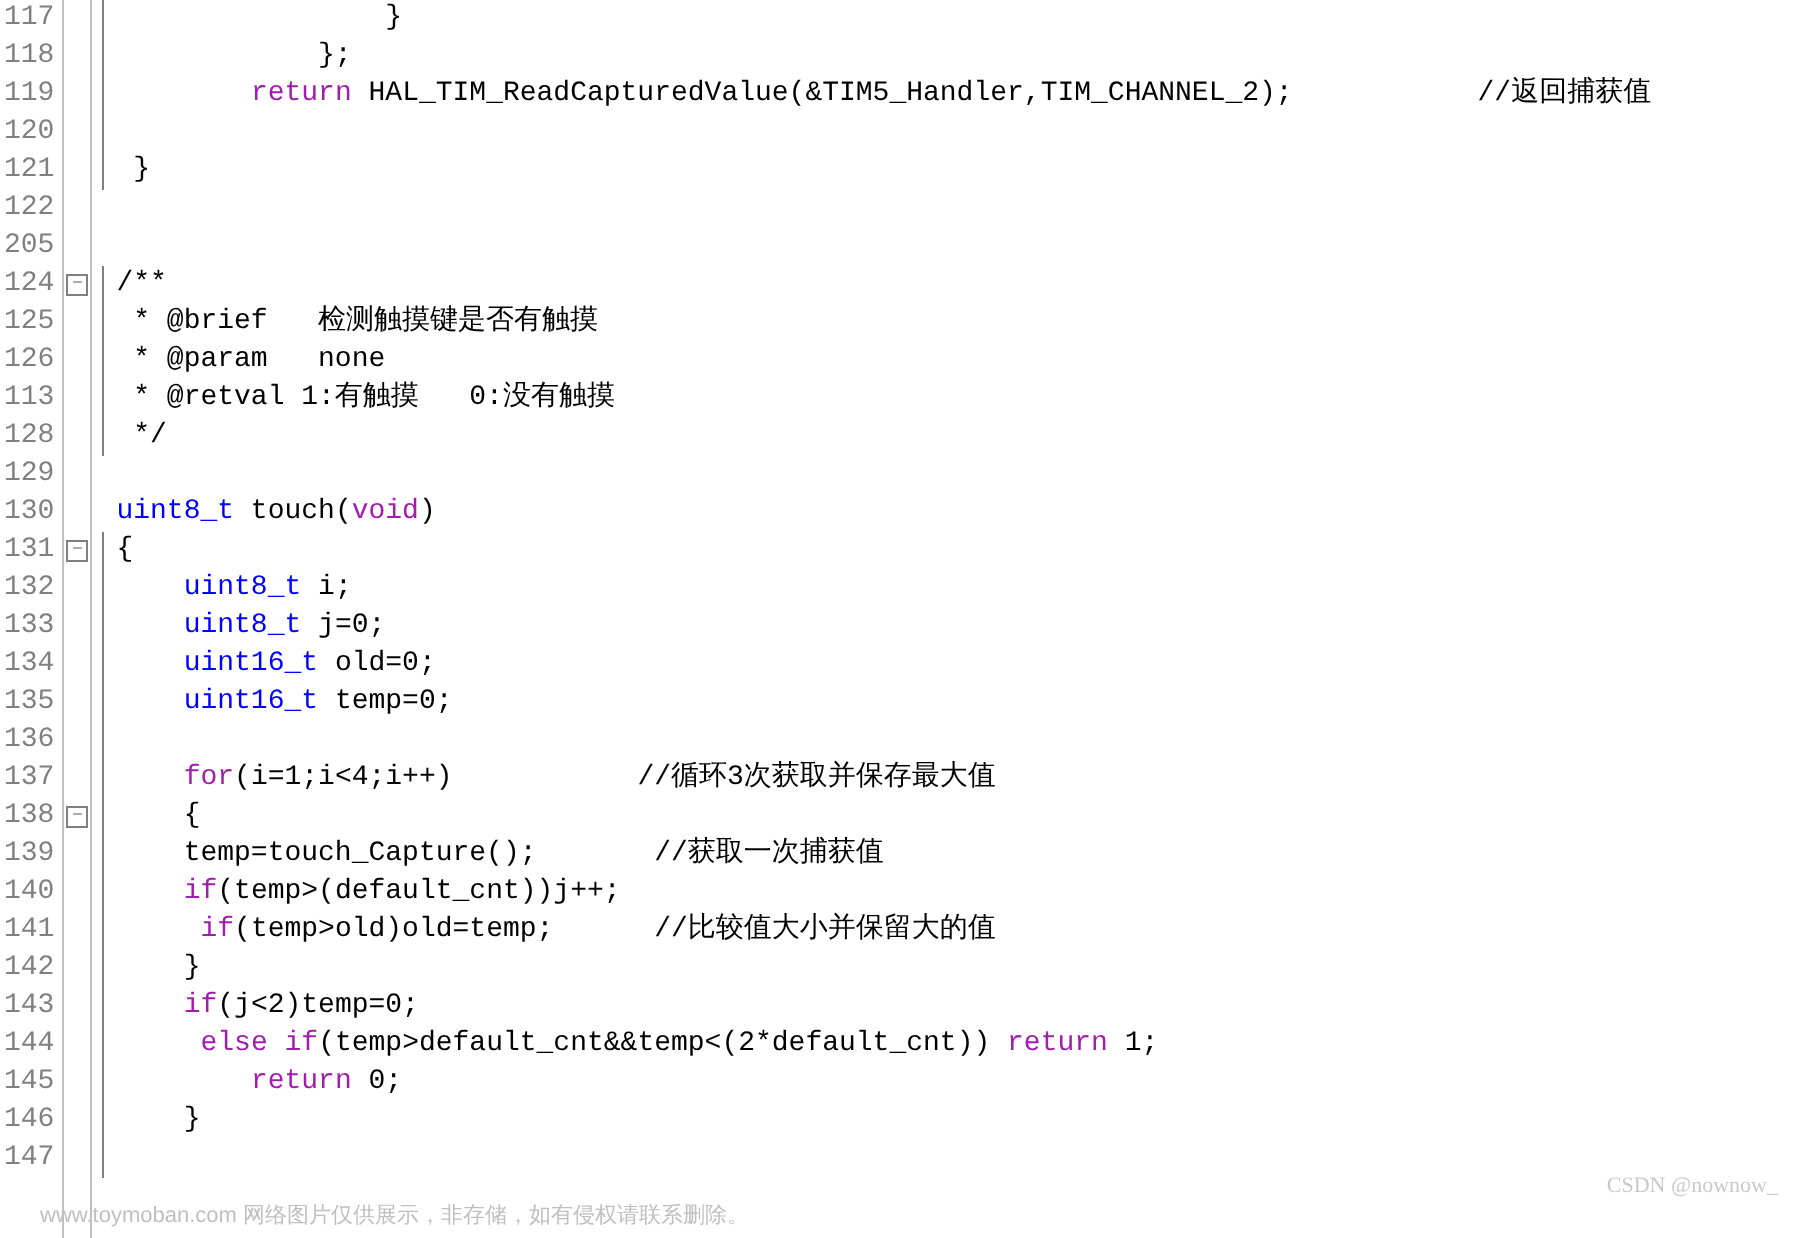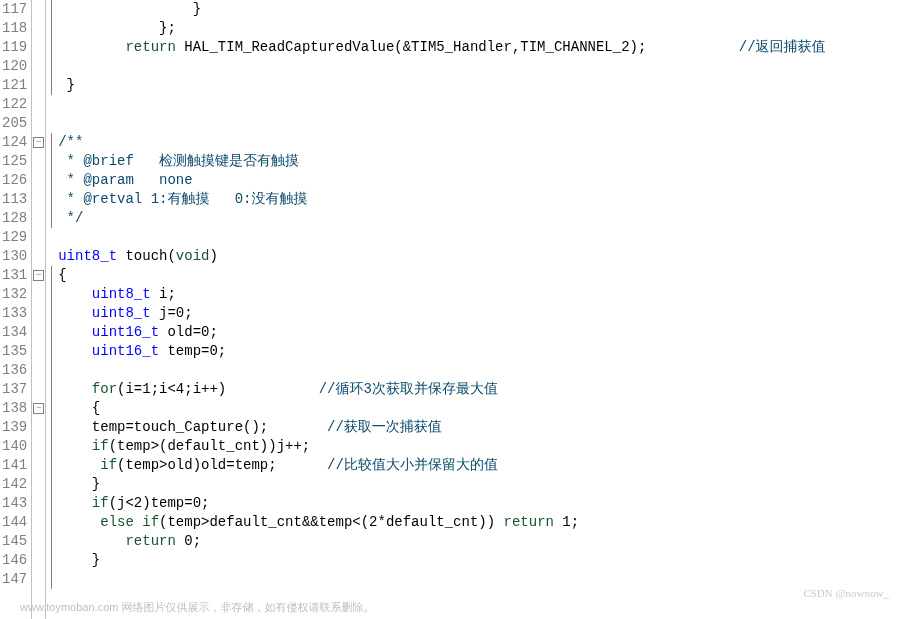--- a/index.html
+++ b/index.html
@@ -35,23 +35,23 @@
     width: 12px;
     background: #ffffff;
     position: relative;
   }
   .code-col {
     flex: 1;
     white-space: pre;
     position: relative;
   }
   .ln { display:block; height:19px; line-height:19px; }
-  .kw { color: #14532d; font-family: Liberation Mono, monospace; }
+  .kw { color: #a21caf; font-family: Liberation Mono, monospace; }
   .type { color: #0000ff; }
-  .cm { color: #0c4a6e; }
+  .cm { color: #000000; }
   .plain { color: #000000; }
   .fold-marker {
     position:absolute;
     left:1px;
     width:11px;
     height:11px;
     border:1px solid #808080;
     background:#fff;
     font-size:9px;
     line-height:9px;

